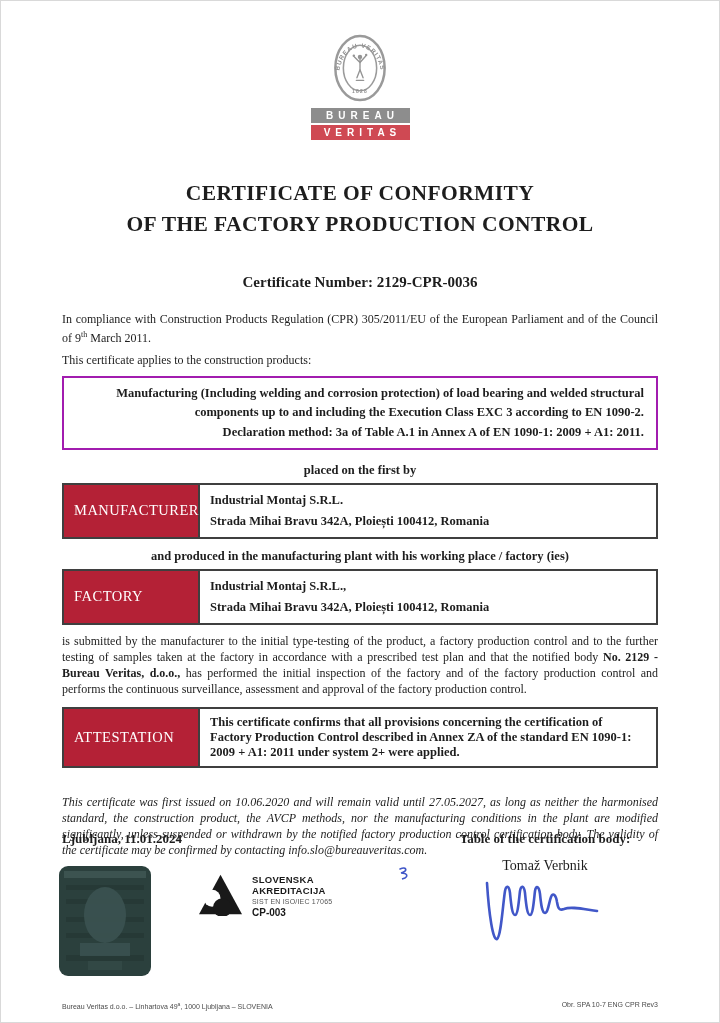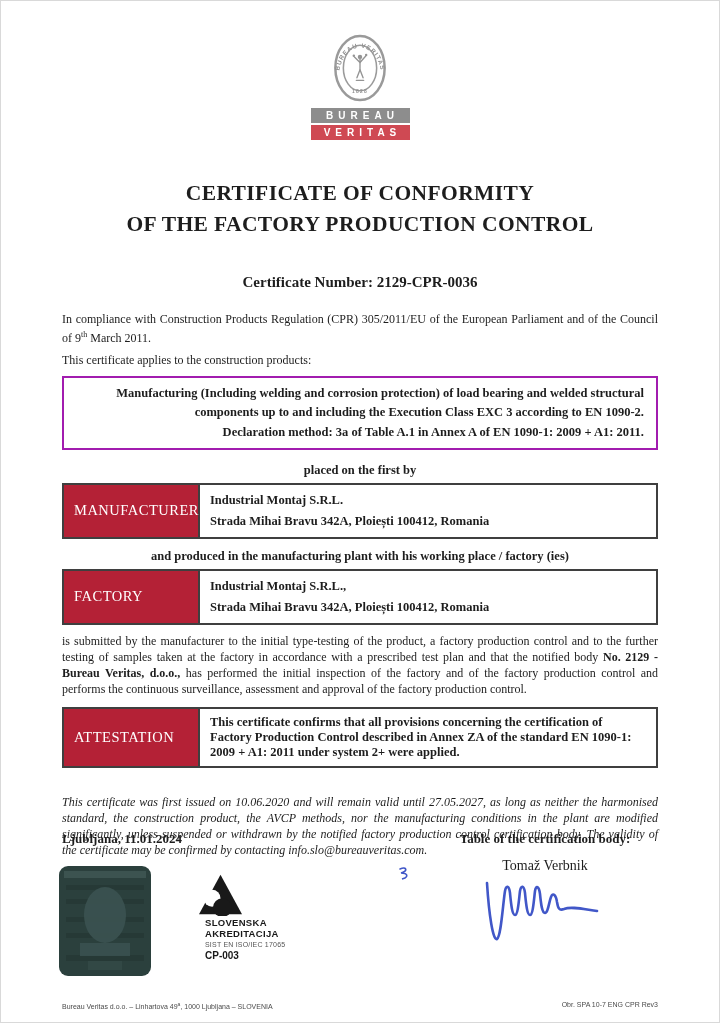--- a/index.html
+++ b/index.html
@@ -53,21 +53,21 @@
   .p3{margin-top:8px;}
   .p4{margin-top:26px;font-style:italic;}
 
   
   .bottom{position:absolute;left:0;top:826px;width:707px;height:197px;}
   .place-date{position:absolute;left:61px;top:4px;font-weight:bold;font-size:13px;}
   .head-title{position:absolute;left:428px;top:4px;width:232px;text-align:center;font-weight:bold;font-size:13px;}
   .signer{position:absolute;left:428px;top:31px;width:232px;text-align:center;font-weight:normal;font-size:14px;}
   .pen-mark{position:absolute;left:-32px;top:8px;}
   .stamp{position:absolute;left:57px;top:38px;}
-  .accred{position:absolute;left:196px;top:46px;display:flex;align-items:flex-start;flex-direction:column;}
+  .accred{position:absolute;left:196px;top:46px;display:flex;align-items:flex-start;}
   .accred-text{margin-left:8px;font-family:"Liberation Sans", sans-serif;margin-top:2px;}
   .accred-text .big{font-weight:bold;font-size:9.5px;line-height:10.5px;letter-spacing:0.3px;color:#191919;}
   .accred-text .small{font-size:7px;color:#555555;margin-top:2px;letter-spacing:0.2px;}
   .accred-text .code{font-weight:bold;font-size:10px;margin-top:2px;color:#191919;}
   .signature{position:absolute;left:478px;top:48px;}
 
   
   .footer{position:absolute;left:61px;right:61px;bottom:12px;
           display:flex;justify-content:space-between;
           font-family:"Liberation Sans", sans-serif;font-size:7px;color:#4a4a4a;}

